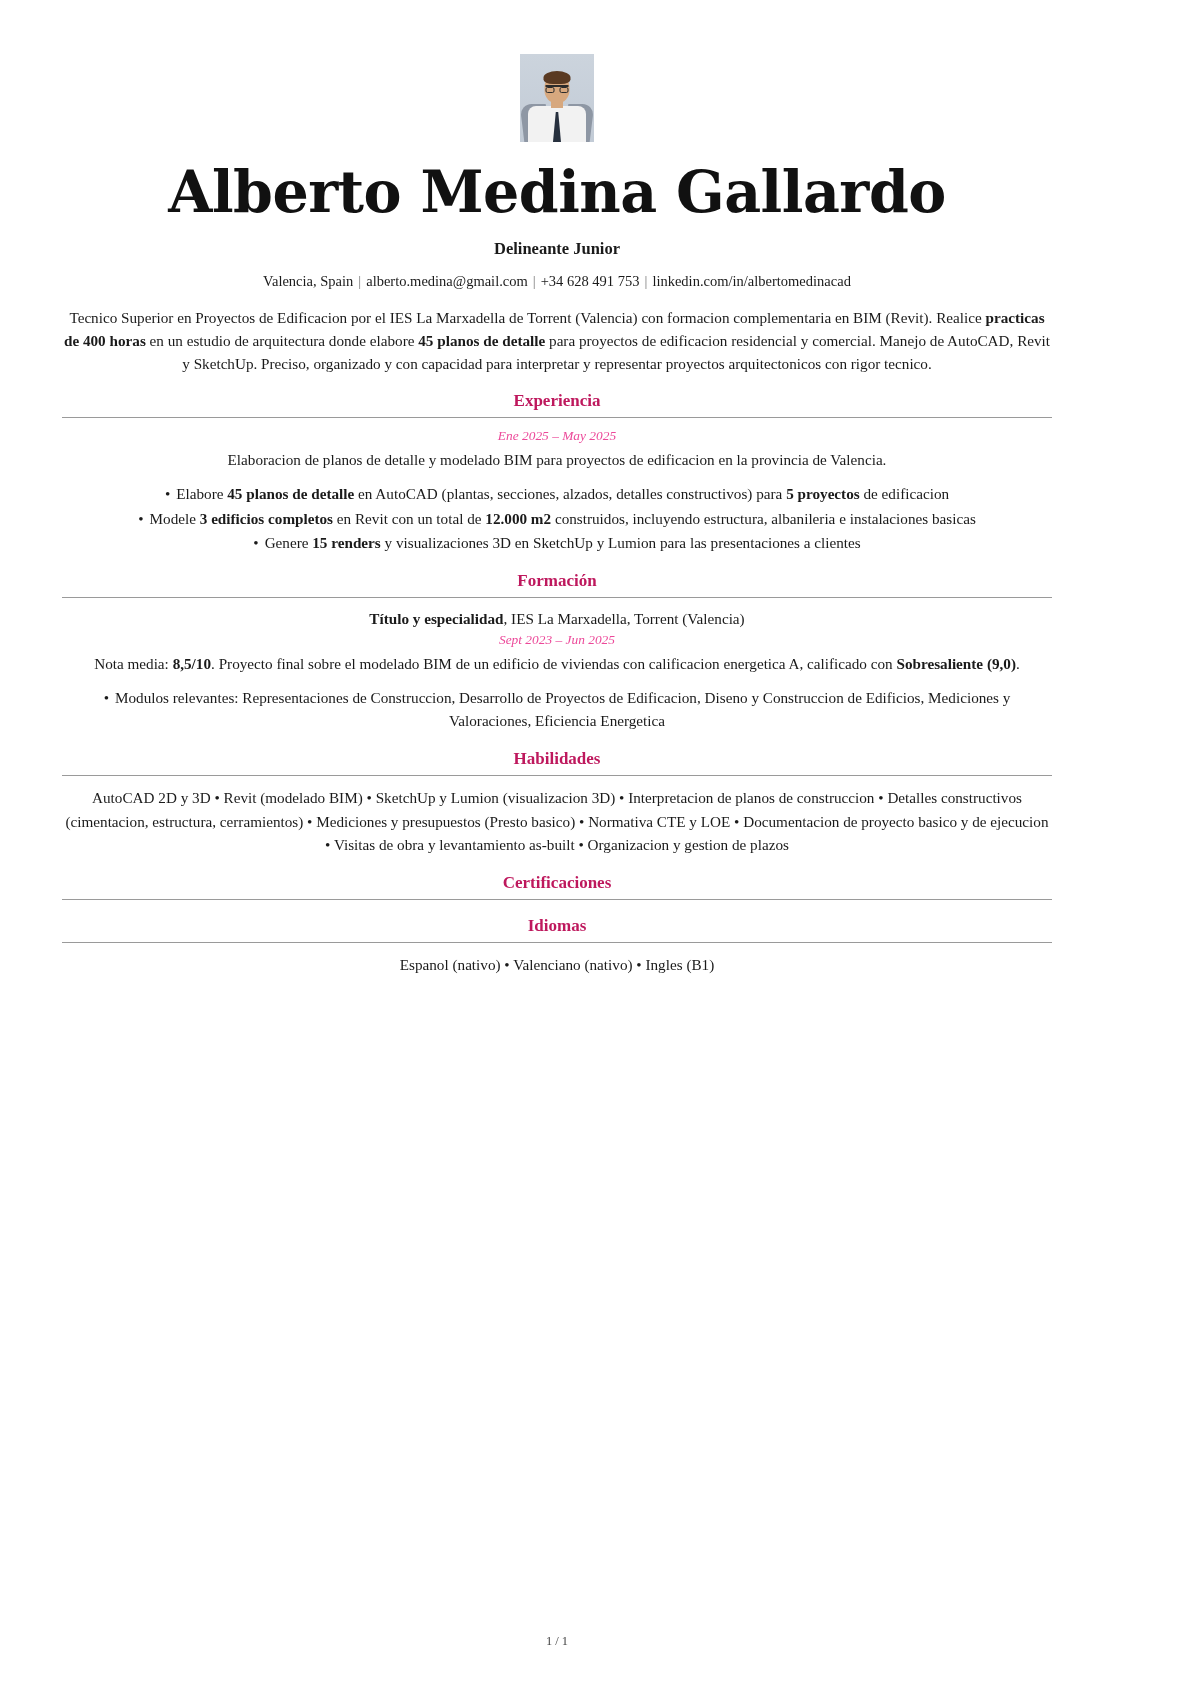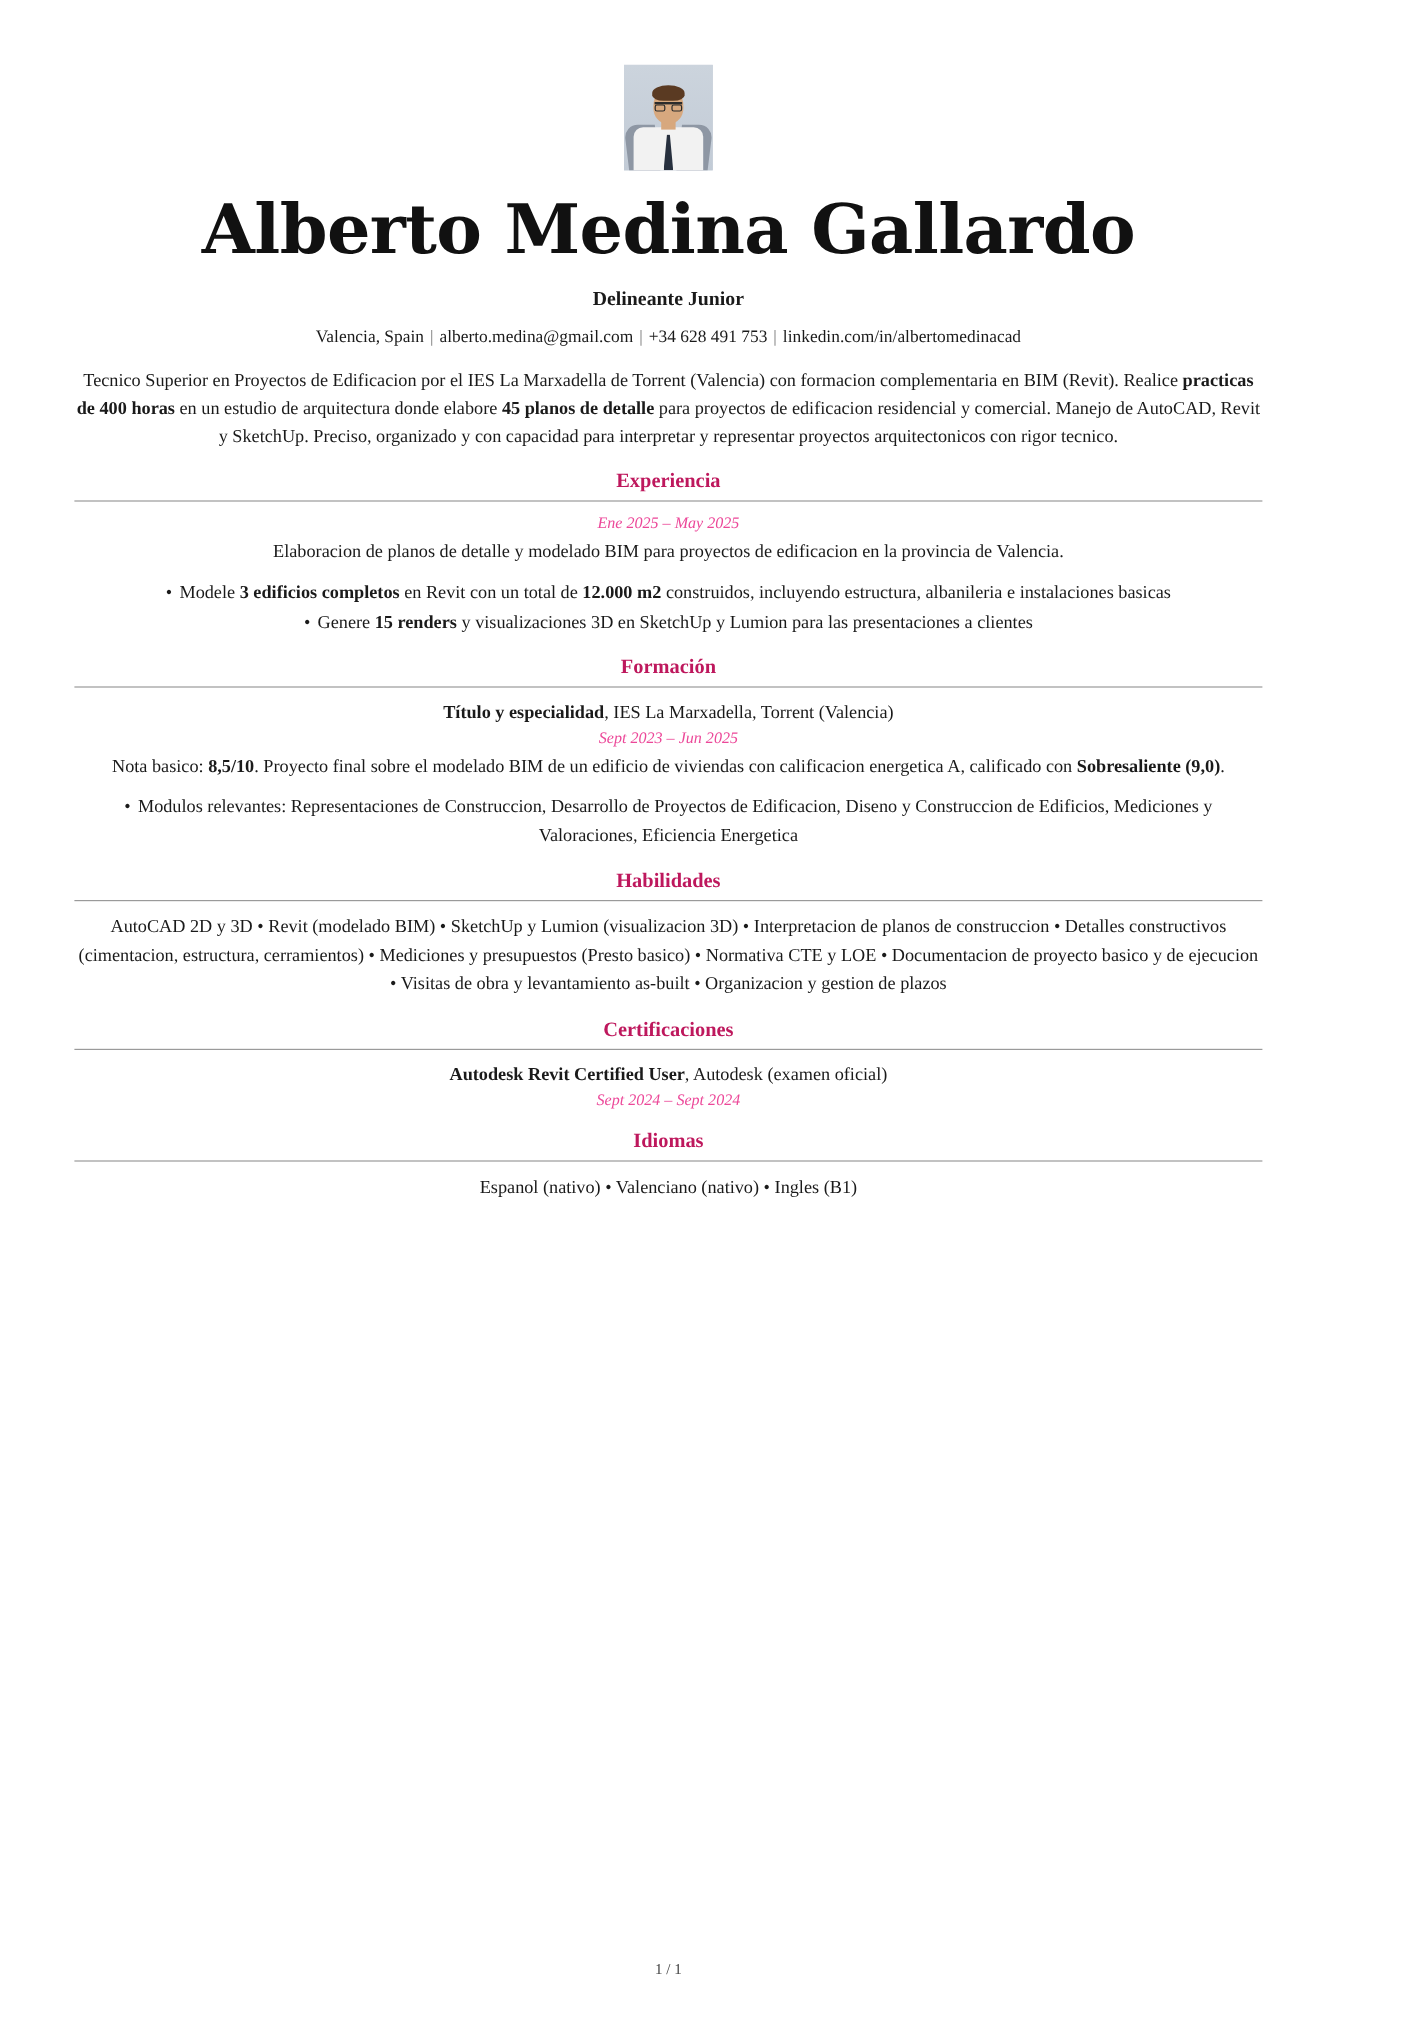--- a/index.html
+++ b/index.html
@@ -243,49 +243,46 @@
   <div class="summary"><span>Tecnico Superior en Proyectos de Edificacion por el IES La Marxadella de Torrent (Valencia) con formacion complementaria en BIM (Revit). Realice </span><b>practicas de 400 horas</b><span> en un estudio de arquitectura donde elabore </span><b>45 planos de detalle</b><span> para proyectos de edificacion residencial y comercial. Manejo de AutoCAD, Revit y SketchUp. Preciso, organizado y con capacidad para interpretar y representar proyectos arquitectonicos con rigor tecnico.</span></div>
 
   <div id="sections-root">
       <div class="section">
         <div class="section-title">Experiencia</div>
         <hr class="rule">
         <div class="entry">
           <div class="entry-dates">Ene 2025 – May 2025</div>
           <div class="entry-desc">Elaboracion de planos de detalle y modelado BIM para proyectos de edificacion en la provincia de Valencia.</div>
           <ul class="bullets">
+            <li><span><span>Elabore </span><b>45 planos de detalle</b><span> en AutoCAD (plantas, secciones, alzados, detalles constructivos) para </span><b>5 proyectos</b><span> de edificacion</span></span></li>
             <li><span><span>Modele </span><b>3 edificios completos</b><span> en Revit con un total de </span><b>12.000 m2</b><span> construidos, incluyendo estructura, albanileria e instalaciones basicas</span></span></li>
             <li><span><span>Genere </span><b>15 renders</b><span> y visualizaciones 3D en SketchUp y Lumion para las presentaciones a clientes</span></span></li>
           </ul>
         </div>
       </div>
       <div class="section">
         <div class="section-title">Formación</div>
         <hr class="rule">
         <div class="entry">
           <div class="entry-title"><b>Título y especialidad</b><span>, IES La Marxadella, Torrent (Valencia)</span></div>
           <div class="entry-dates">Sept 2023 – Jun 2025</div>
-          <div class="entry-desc"><span>Nota basico: </span><b>8,5/10</b><span>. Proyecto final sobre el modelado BIM de un edificio de viviendas con calificacion energetica A, calificado con </span><b>Sobresaliente (9,0)</b><span>.</span></div>
+          <div class="entry-desc"><span>Nota media: </span><b>8,5/10</b><span>. Proyecto final sobre el modelado BIM de un edificio de viviendas con calificacion energetica A, calificado con </span><b>Sobresaliente (9,0)</b><span>.</span></div>
           <ul class="bullets">
             <li><span><span>Modulos relevantes: Representaciones de Construccion, Desarrollo de Proyectos de Edificacion, Diseno y Construccion de Edificios, Mediciones y Valoraciones, Eficiencia Energetica</span></span></li>
           </ul>
         </div>
       </div>
       <div class="section">
         <div class="section-title">Habilidades</div>
         <hr class="rule">
         <div class="flowtext"><span>AutoCAD 2D y 3D</span><span> • </span><span>Revit (modelado BIM)</span><span> • </span><span>SketchUp y Lumion (visualizacion 3D)</span><span> • </span><span>Interpretacion de planos de construccion</span><span> • </span><span>Detalles constructivos (cimentacion, estructura, cerramientos)</span><span> • </span><span>Mediciones y presupuestos (Presto basico)</span><span> • </span><span>Normativa CTE y LOE</span><span> • </span><span>Documentacion de proyecto basico y de ejecucion</span><span> • </span><span>Visitas de obra y levantamiento as-built</span><span> • </span><span>Organizacion y gestion de plazos</span></div>
       </div>
       <div class="section">
         <div class="section-title">Certificaciones</div>
         <hr class="rule">
-        <div class="entry">
-          <div class="entry-title"><b>Autodesk Revit Certified User</b><span>, Autodesk (examen oficial)</span></div>
-          <div class="entry-dates">Sept 2024 – Sept 2024</div>
-        </div>
       </div>
       <div class="section">
         <div class="section-title">Idiomas</div>
         <hr class="rule">
         <div class="flowtext"><span>Espanol (nativo)</span><span> • </span><span>Valenciano (nativo)</span><span> • </span><span>Ingles (B1)</span></div>
       </div>
     </div>
 
   <div class="footer">1 / 1</div>
 </div>

